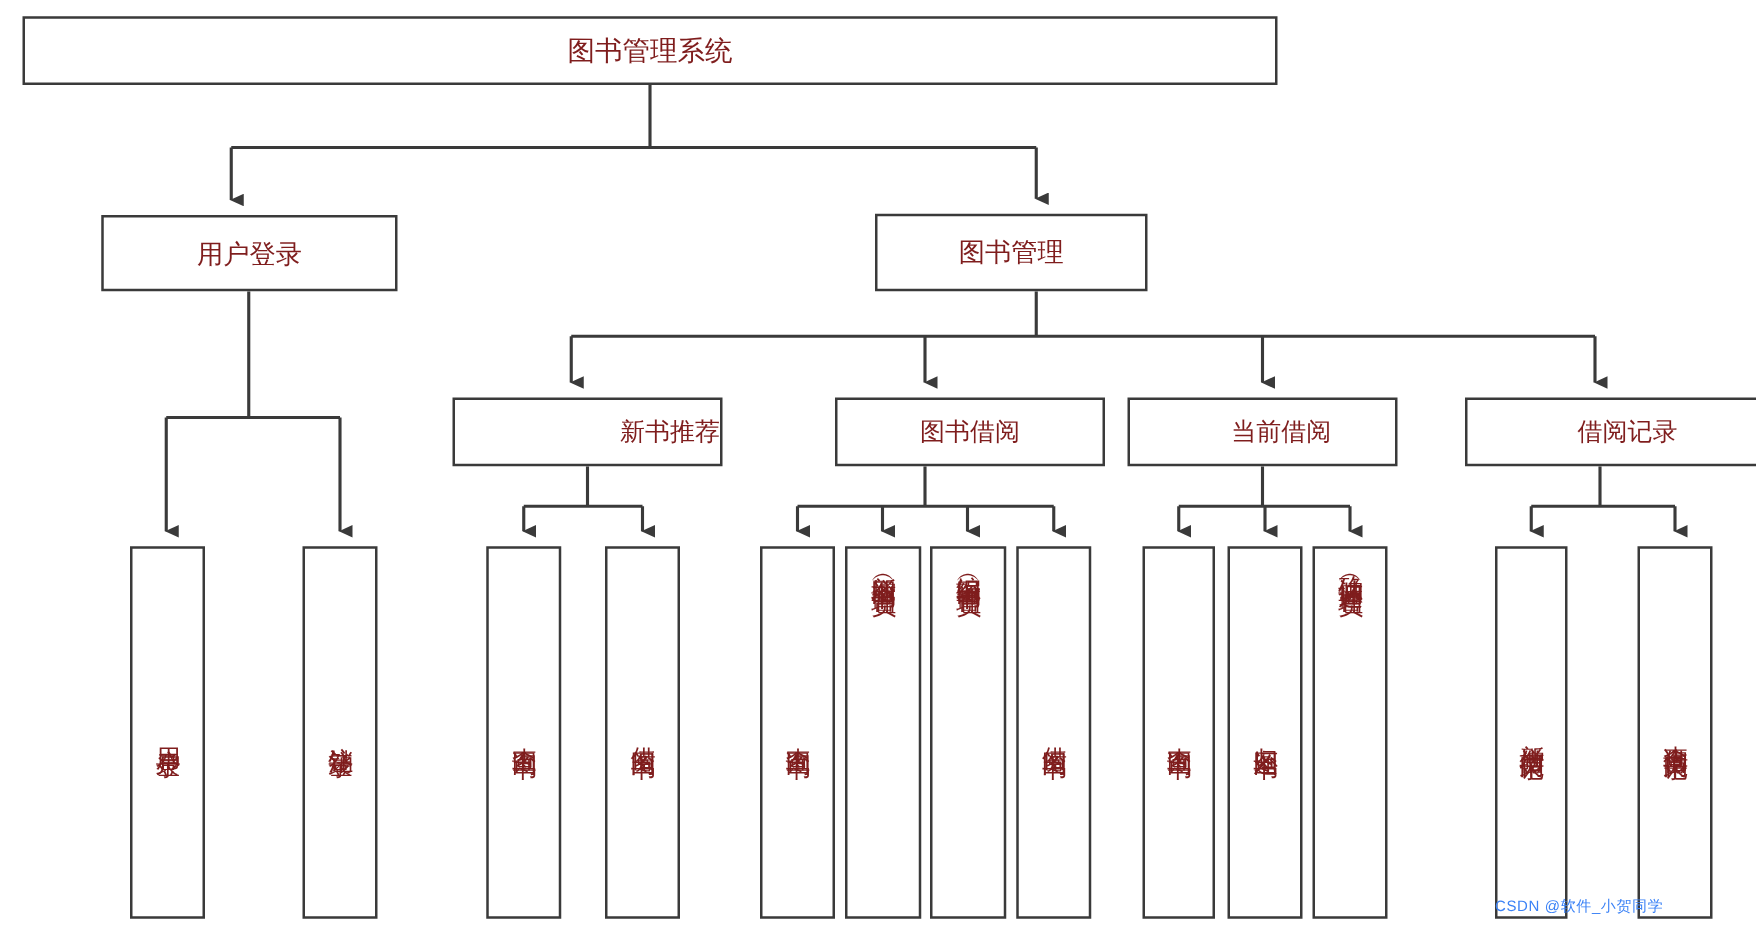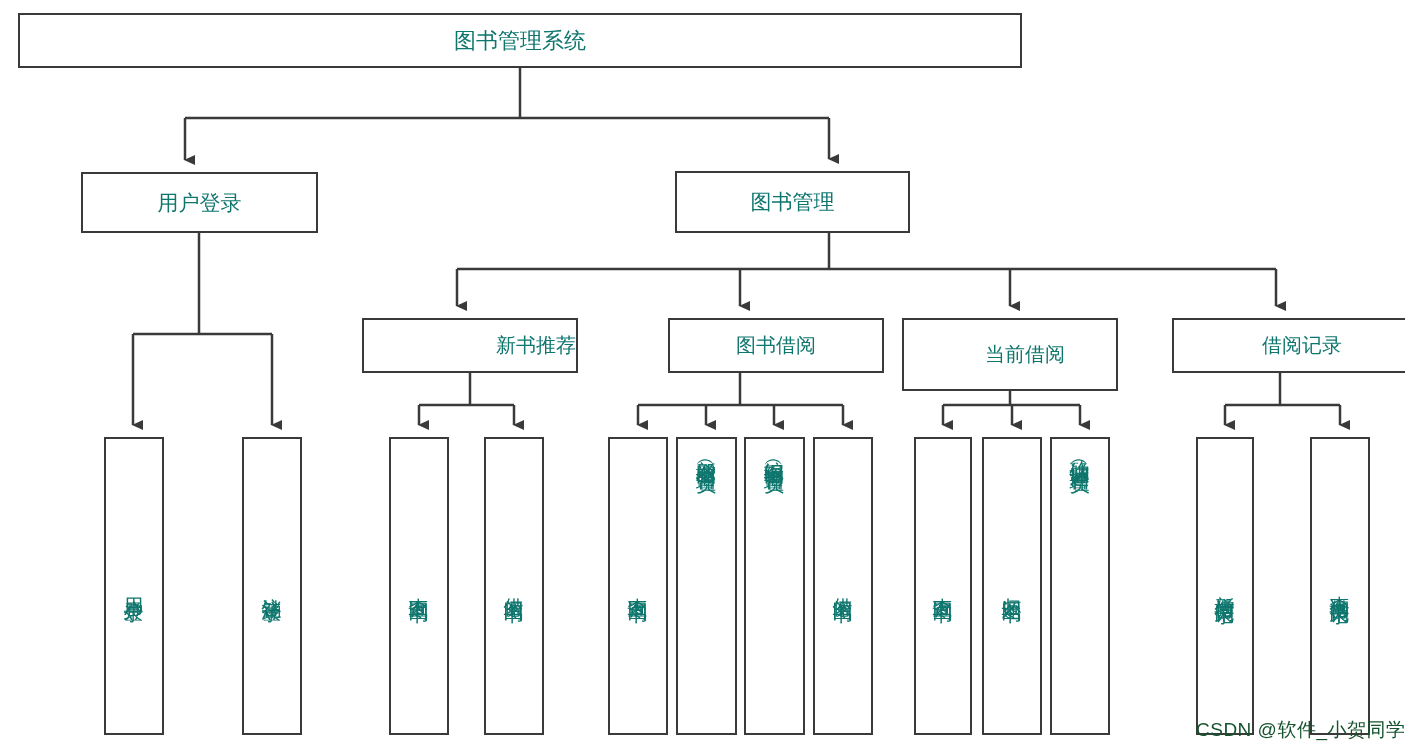--- a/index.html
+++ b/index.html
@@ -18,21 +18,21 @@
     overflow: hidden;
   }
   .node {
     position: absolute;
     box-sizing: border-box;
     border: 2.5px solid #3a3a3a;
     background: #ffffff;
     display: flex;
     align-items: center;
     justify-content: center;
-    color: #0f766e;
+    color: #7f1d1d;
   }
   .node.root {
     font-size: 22px;
   }
   .node.branch {
     font-size: 21px;
   }
   .node.sub {
     font-size: 20px;
   }
@@ -55,22 +55,22 @@
   svg.links {
     position: absolute;
     left: 0;
     top: 0;
     width: 1405px;
     height: 747px;
     pointer-events: none;
   }
   .watermark {
     position: absolute;
-    font-size: 19px;
-    color: #14532d;
+    font-size: 12px;
+    color: #3b82f6;
     white-space: nowrap;
     letter-spacing: 0.5px;
   }
 </style>
 </head>
 <body>
 
 <div id="canvas">
 
   <svg class="links" viewBox="0 0 1405 747">
@@ -123,31 +123,31 @@
     </g>
   </svg>
 
   <div class="node root" style="left:18px; top:13px; width:1004px; height:55px;">
     <span>图书管理系统</span>
   </div>
 
   <div class="node branch" style="left:81px; top:172px; width:237px; height:61px;">
     <span>用户登录</span>
   </div>
-  <div class="node branch" style="left:675px; top:171px; width:235px; height:62px;">
+  <div class="node branch" style="left:700px; top:171px; width:218px; height:62px;">
     <span>图书管理</span>
   </div>
 
   <div class="node sub" style="left:362px; top:318px; width:216px; height:55px;justify-content:flex-end;">
     <span>新书推荐</span>
   </div>
   <div class="node sub" style="left:668px; top:318px; width:216px; height:55px;">
     <span>图书借阅</span>
   </div>
-  <div class="node sub" style="left:902px; top:318px; width:216px; height:73px;padding-left:30px;">
+  <div class="node sub" style="left:902px; top:318px; width:216px; height:55px;padding-left:30px;">
     <span>当前借阅</span>
   </div>
   <div class="node sub" style="left:1172px; top:318px; width:260px; height:55px;">
     <span>借阅记录</span>
   </div>
 
   <div class="node leaf" style="left:104px; top:437px; width:60px; height:298px;">
     <span class="vtext">用户登录</span>
   </div>
   <div class="node leaf" style="left:242px; top:437px; width:60px; height:298px;">

